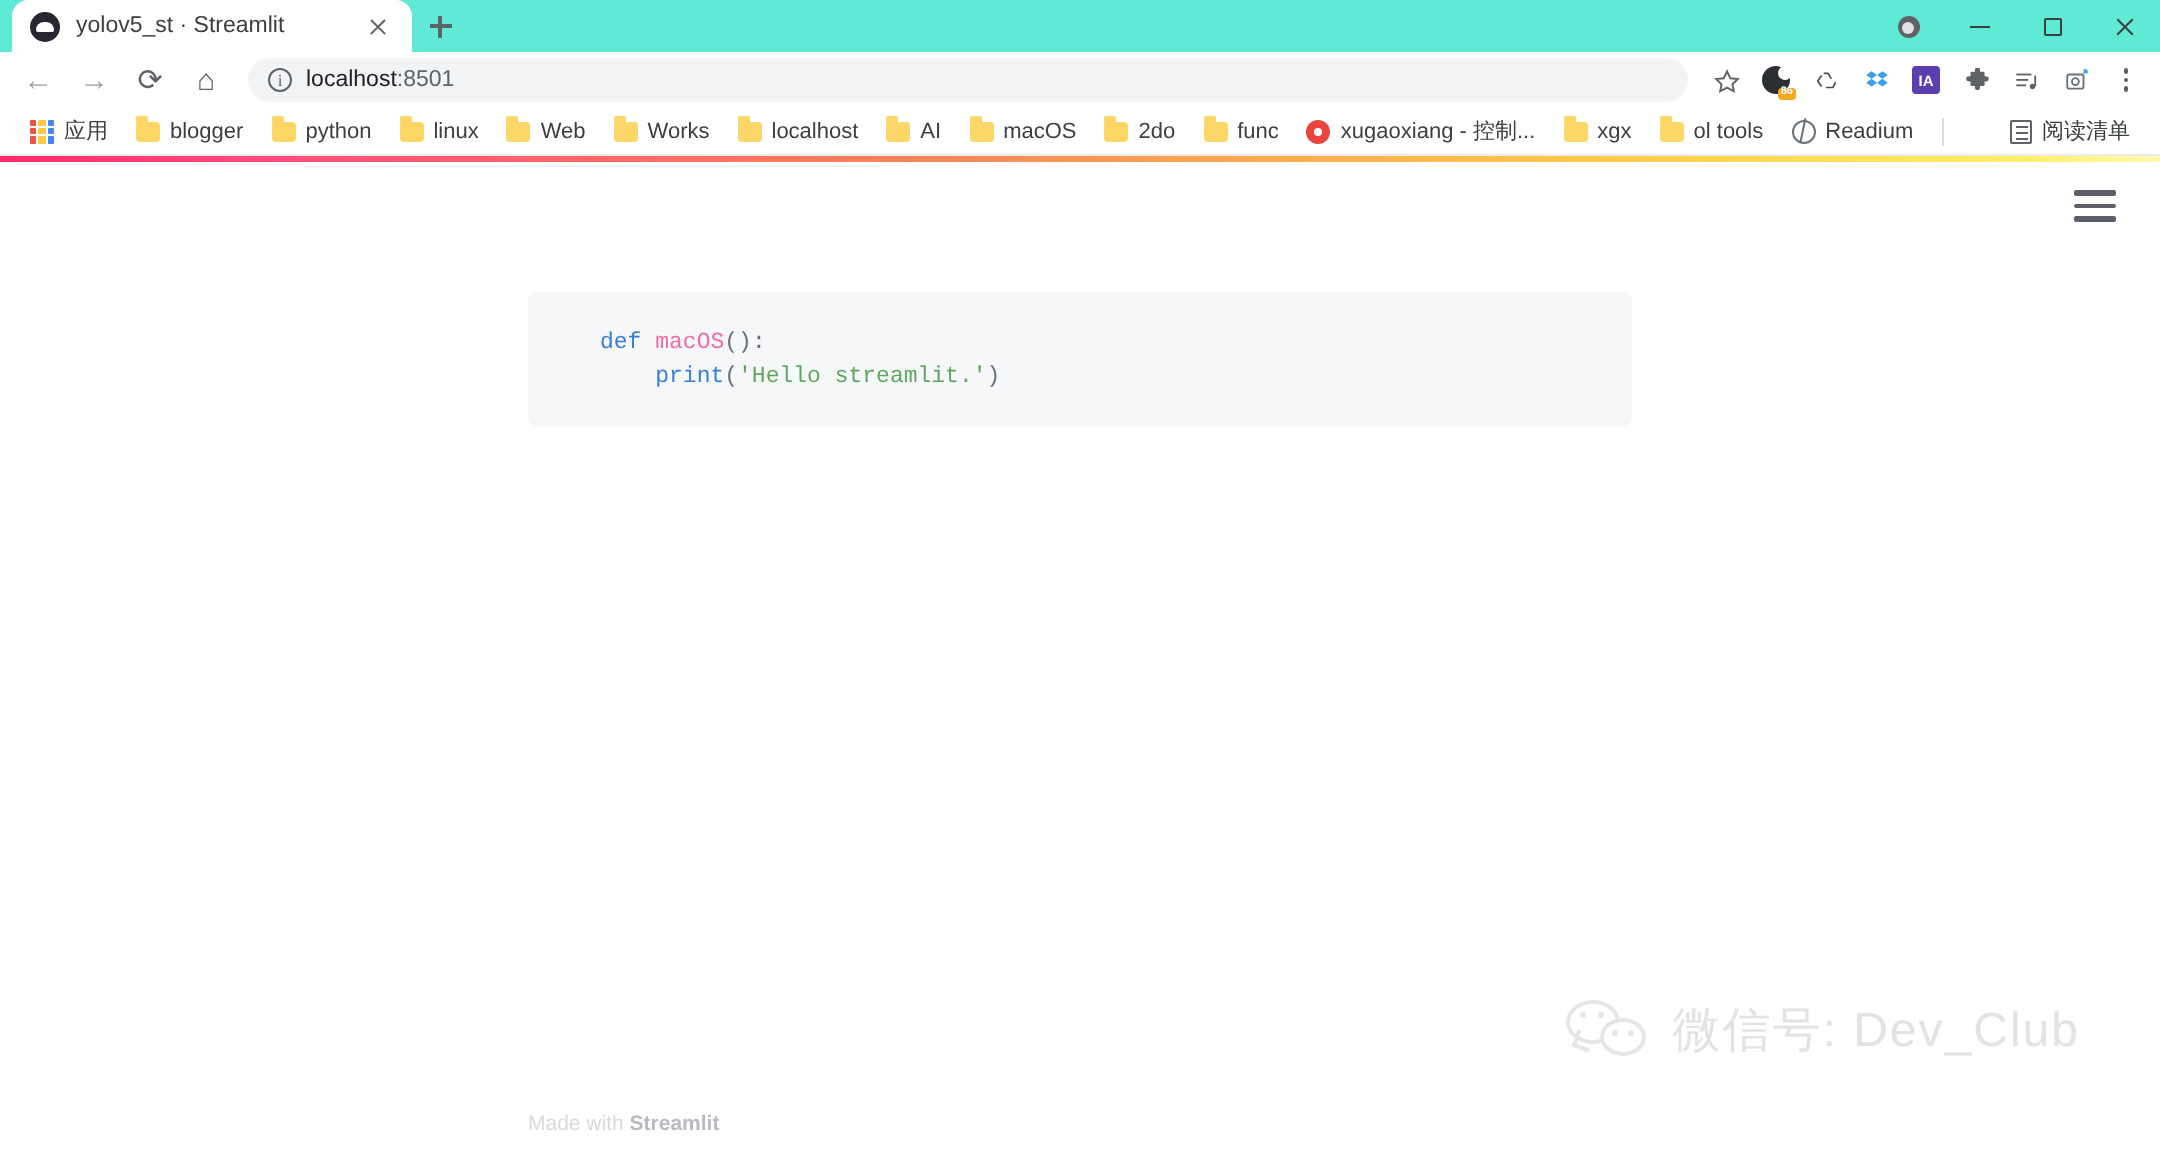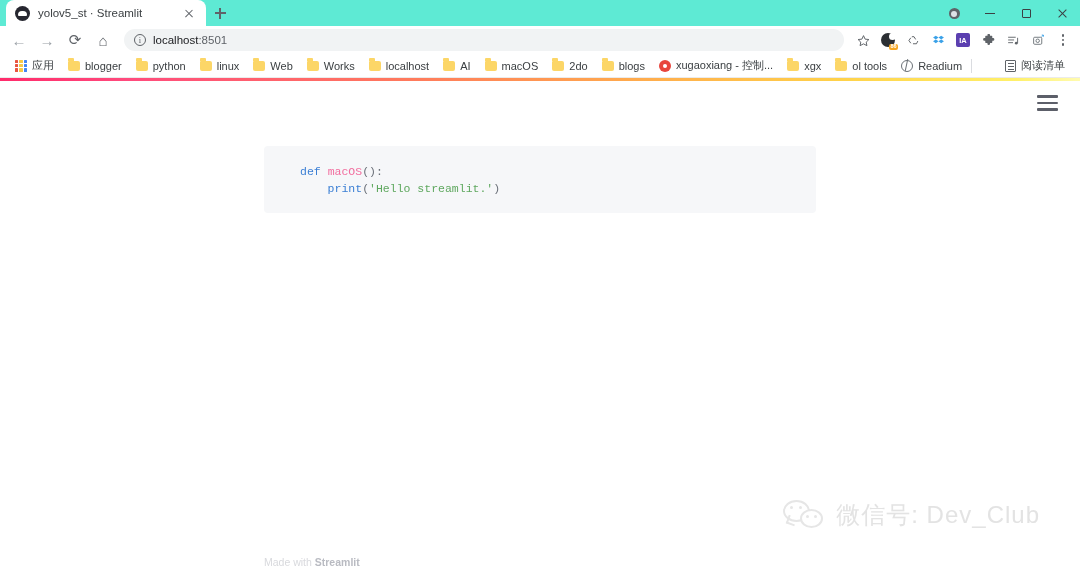--- a/index.html
+++ b/index.html
@@ -412,21 +412,21 @@
     <div class="bm">
         <span class="bm-folder"></span>
         <span>macOS</span>
       </div>
     <div class="bm">
         <span class="bm-folder"></span>
         <span>2do</span>
       </div>
     <div class="bm">
         <span class="bm-folder"></span>
-        <span>blogs</span>
+        <span>func</span>
       </div>
     <div class="bm">
         <span class="wp-ico"></span>
         <span>xugaoxiang - 控制...</span>
       </div>
     <div class="bm">
         <span class="bm-folder"></span>
         <span>xgx</span>
       </div>
     <div class="bm">

